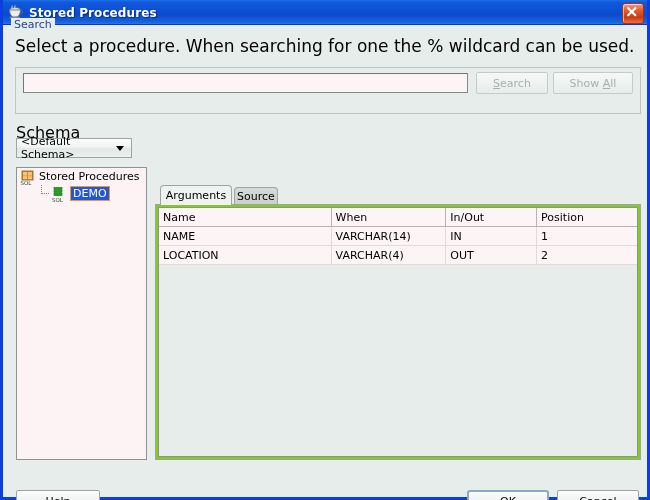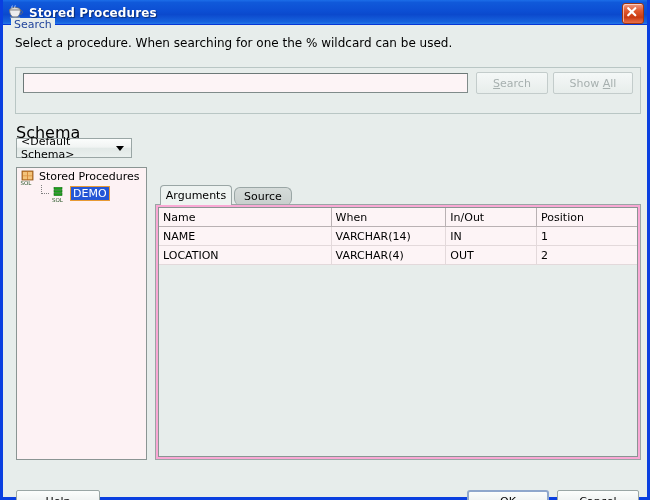--- a/index.html
+++ b/index.html
@@ -73,21 +73,21 @@
   #content {
     position: relative;
     height: 472px;
     background: #e7edeb;
   }
 
   .instruction {
     position: absolute;
     left: 12px; top: 11px;
     color: #000;
-    font-size: 12px;
+    font-size: 17px;
   }
 
   
   #search-group {
     position: absolute;
     left: 12px; top: 42px;
     width: 626px; height: 47px;
     box-sizing: border-box;
     border: 1px solid #b9c6c4;
   }
@@ -228,33 +228,32 @@
     border-radius: 4px 4px 0 0;
   }
   .tab.active {
     left: 5px; width: 72px;
     top: 0; height: 20px;
     background: #eef3f1;
     z-index: 3;
     color: #000;
   }
   .tab.inactive {
-    left: 79px; width: 58px;
+    left: 79px; width: 44px;
     background: linear-gradient(to bottom, #d5dbd9, #c8cfcd);
     color: #000;
     z-index: 1;
-    border-radius: 6px;
   }
   #tab-body {
     position: absolute;
     left: 0; top: 19px;
     right: 0; bottom: 0;
     box-sizing: border-box;
     border: 1px solid #9aa6a5;
-    background: #f9a8d4;
+    background: #84cc16;
     z-index: 2;
   }
   #table-wrap {
     position: absolute;
     left: 2px; top: 2px;
     right: 2px; bottom: 2px;
     box-sizing: border-box;
     border: 1px solid #8a9593;
     background: #e7edeb;
     overflow: hidden;

